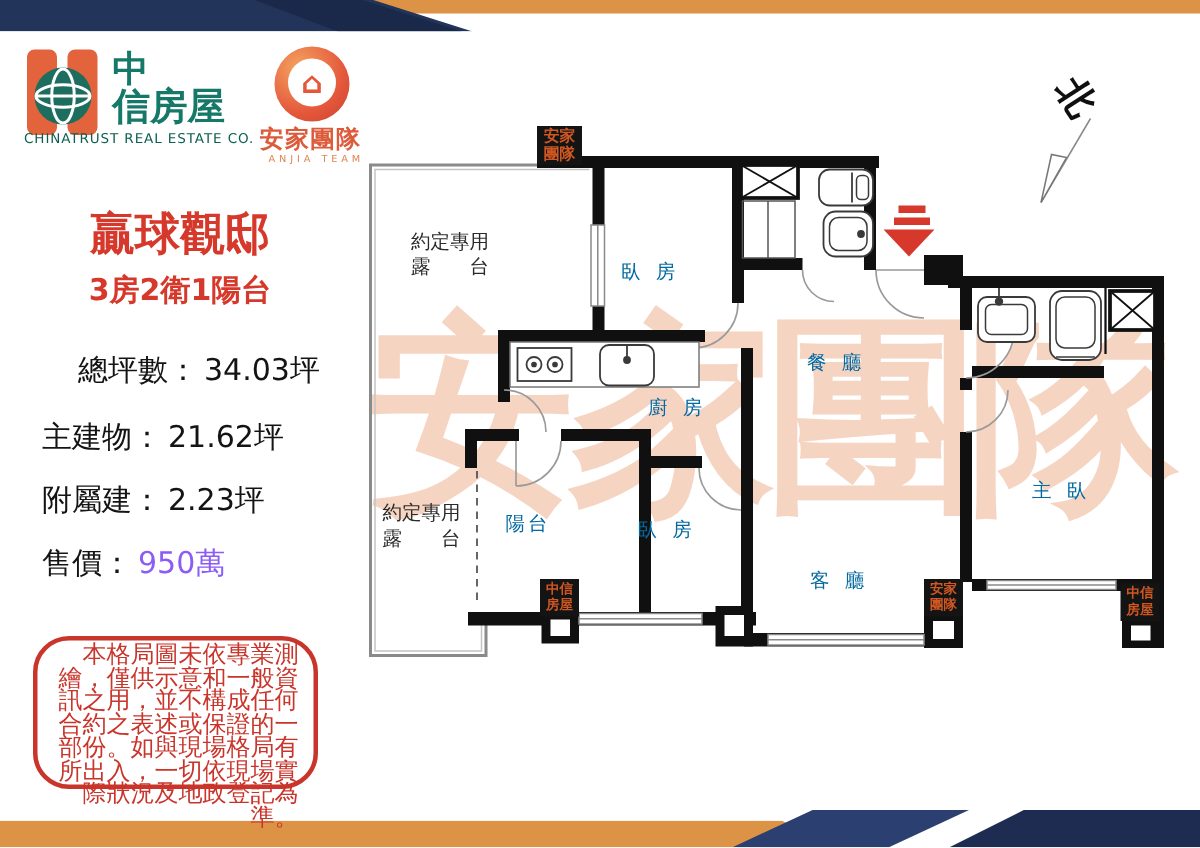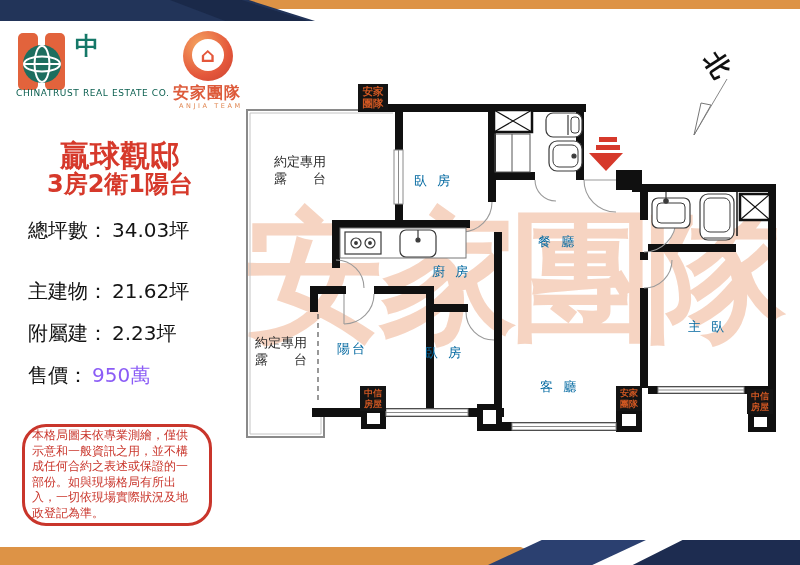--- a/index.html
+++ b/index.html
@@ -30,21 +30,21 @@
   .anjia-name{color:#dd5a3a;font-weight:bold;font-size:16px;letter-spacing:1px;white-space:nowrap;}
   .anjia-en{color:#e08550;font-size:6.5px;letter-spacing:2.6px;white-space:nowrap;}
   
   .big-title{left:0;width:240px;text-align:center;color:#d6392b;font-weight:700;white-space:nowrap;}
   .spec-row{left:28px;font-size:20px;color:#141414;white-space:nowrap;}
   .spec-val{margin-left:4px;}
   .red{color:#8b5cf6;}
   .notice-box{left:22px;top:424px;width:184px;height:96px;border:3px solid #c9352b;
     border-radius:24px;}
   .notice-title{text-align:center;color:#c9352b;font-weight:bold;font-size:15px;margin-top:4px;}
-  .notice-body{color:#c9352b;font-size:12px;line-height:15.5px;text-align:left;
+  .notice-body{color:#c9352b;font-size:16px;line-height:15.5px;text-align:right;
     padding:1px 10px 0 7px;}
   
   .room-label{position:absolute;z-index:3;color:#0369a1;font-size:13px;letter-spacing:3px;
     white-space:nowrap;font-weight:500;}
   .terrace-label{position:absolute;z-index:3;color:#2a2a2a;font-size:13px;line-height:17px;
     white-space:pre;font-weight:500;}
   .stamp{position:absolute;z-index:3;background:#141414;color:#cf5722;font-weight:bold;
     font-size:9px;line-height:10.5px;width:20px;padding:2px 3px;text-align:center;}
   .stamp-lg{width:24px;font-size:10.5px;line-height:12px;padding:1px 3px;}
   .watermark{position:absolute;z-index:1;left:244px;top:184px;font-size:140px;font-weight:700;
@@ -67,36 +67,37 @@
   <div class="abs ct-bar" style="left:0;top:1px;"></div>
   <div class="abs ct-bar" style="left:27px;top:1px;"></div>
   <svg class="abs" style="left:1px;top:9px;" width="46" height="46">
     <circle cx="23" cy="23" r="19" fill="#1d6e5f"></circle>
     <ellipse cx="23" cy="23" rx="18" ry="7.5" fill="none" stroke="#fff" stroke-width="2"></ellipse>
     <ellipse cx="23" cy="23" rx="7.5" ry="18" fill="none" stroke="#fff" stroke-width="2"></ellipse>
     <line x1="5" y1="23" x2="41" y2="23" stroke="#fff" stroke-width="2"></line>
   </svg>
   <div class="abs ct-name" style="left:57px;top:2px;">
     <div style="font-size:24px;">中</div>
+    <div style="font-size:25px;">信房屋</div>
   </div>
   <div class="abs ct-en" style="left:-2px;top:56px;">CHINATRUST  REAL  ESTATE  CO.</div>
 </div>
 
 <div class="abs" style="left:170px;top:31px;width:70px;height:80px;">
   <div class="abs anjia-badge" style="left:13px;top:0;">
     <div class="anjia-inner">⌂</div>
   </div>
   <div class="abs anjia-name" style="left:3px;top:52px;">安家團隊</div>
   <div class="abs anjia-en" style="left:9px;top:71px;">ANJIA TEAM</div>
 </div>
 
 <div class="abs big-title" style="top:136px;font-size:30px;">贏球觀邸</div>
-<div class="abs big-title" style="top:168px;font-size:24px;">3房2衛1陽台</div>
-
-<div class="abs spec-row" style="top:217px;">
+<div class="abs big-title" style="top:180px;font-size:20px;">3房2衛1陽台</div>
+
+<div class="abs spec-row" style="top:233px;margin-left:24px;">
   <span>總坪數：</span><span class="spec-val">34.03坪</span>
 </div>
 <div class="abs spec-row" style="top:278px;">
   <span>主建物：</span><span class="spec-val">21.62坪</span>
 </div>
 <div class="abs spec-row" style="top:320px;">
   <span>附屬建：</span><span class="spec-val">2.23坪</span>
 </div>
 <div class="abs spec-row" style="top:362px;">
   <span>售價：</span><span class="spec-val red">950萬</span>

